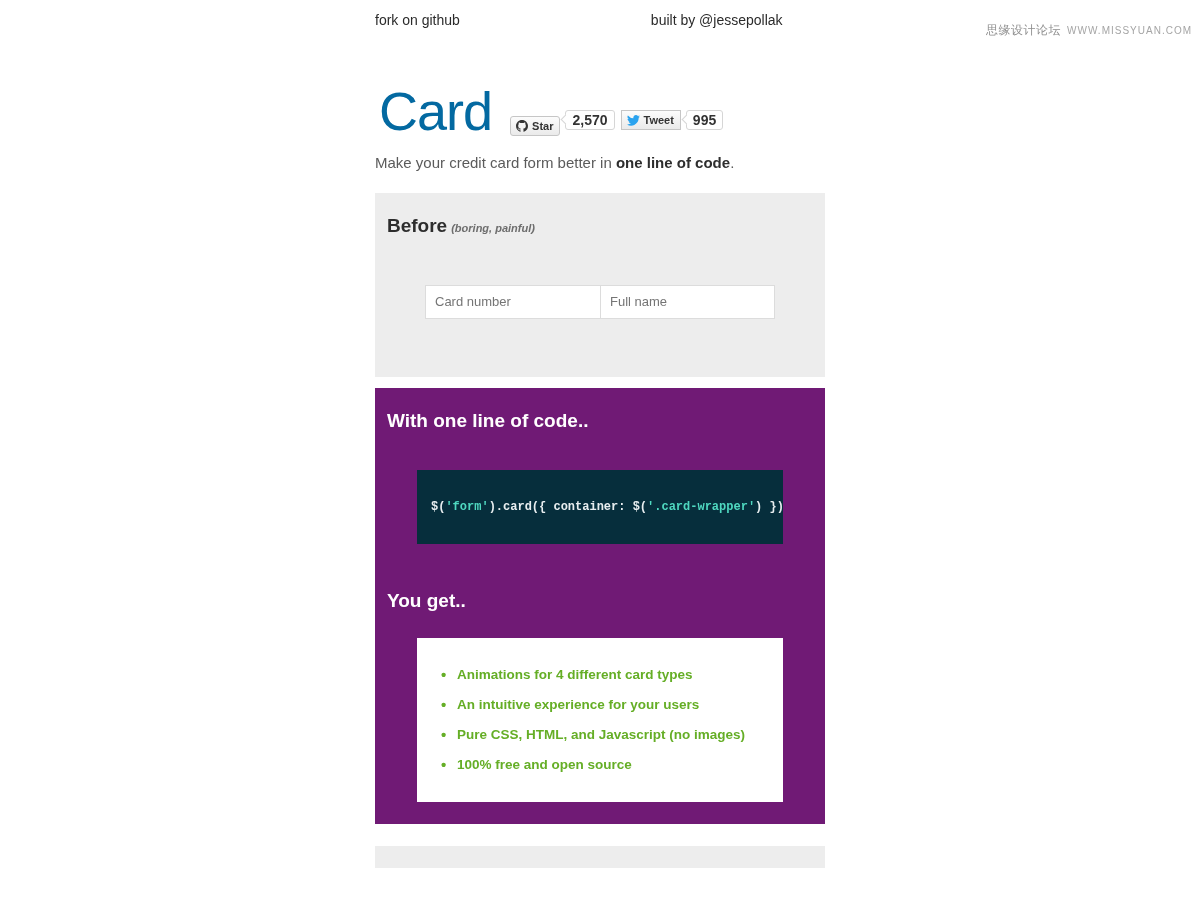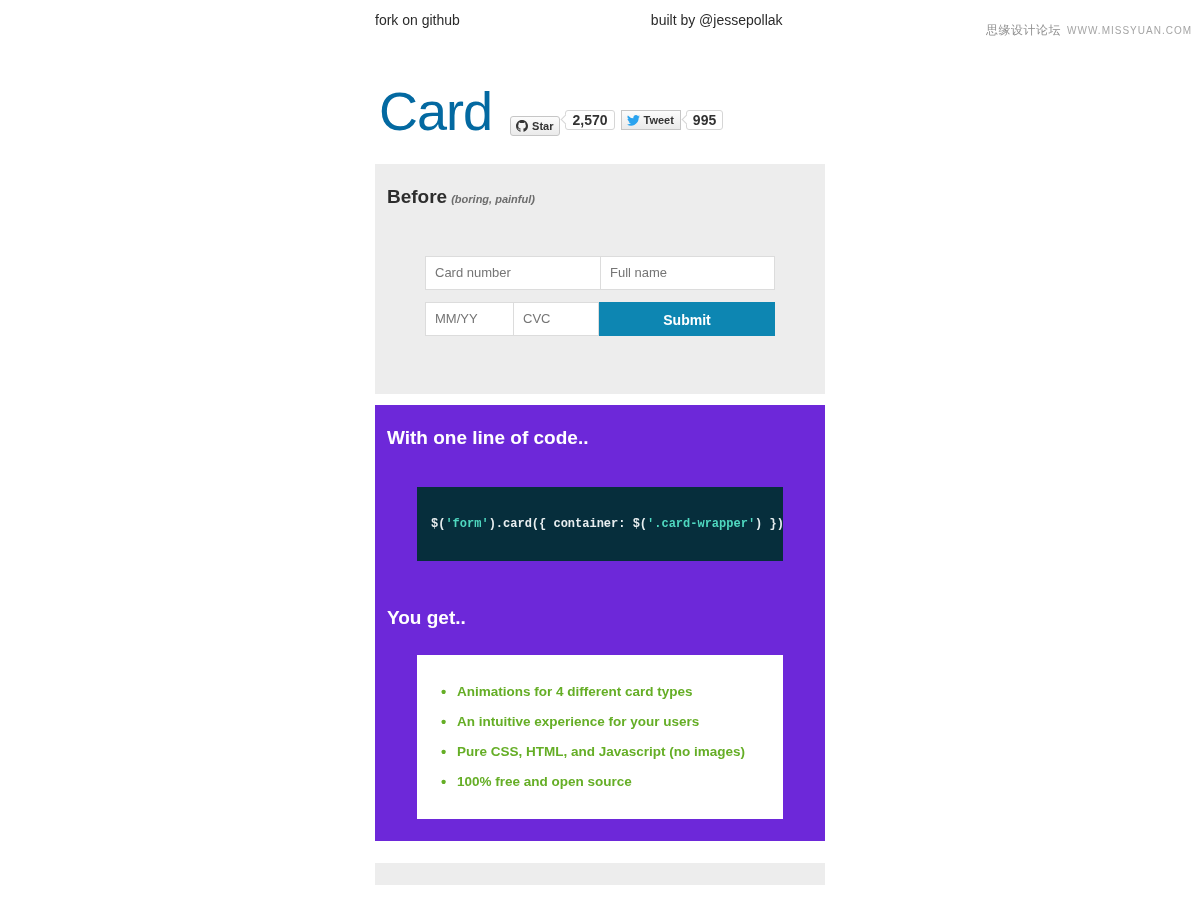--- a/index.html
+++ b/index.html
@@ -138,21 +138,21 @@
     color: #5b5b5b;
   }
   .tagline b { color: #2e2e2e; font-weight: bold; }
 
   
   .section {
     margin-top: 22px;
     padding: 22px 12px 20px 12px;
   }
   .section-gray { background: #ededed; }
-  .section-green { background: #6d28d9; margin-top: 11px; padding-bottom: 22px; }
+  .section-green { background: #701a75; margin-top: 11px; padding-bottom: 22px; }
   .section-after { background: #ededed; margin-top: 22px; padding-bottom: 0; }
 
   .sec-head {
     font-size: 19px;
     font-weight: bold;
     color: #2d2d2d;
     margin: 0 0 0 0;
   }
   .sec-head .sub {
     font-size: 11px;
@@ -278,35 +278,31 @@
           <span class="ico">
             <svg width="13" height="11" viewBox="0 0 24 20">
                 <path fill="#2aa3ef" d="M24 2.4c-.9.4-1.8.66-2.8.78 1-.6 1.78-1.56 2.14-2.7-.94.56-1.98.96-3.1 1.18A4.88 4.88 0 0 0 16.6 0a4.9 4.9 0 0 0-4.76 6.02A13.9 13.9 0 0 1 1.67.92 4.9 4.9 0 0 0 3.2 7.44a4.8 4.8 0 0 1-2.22-.62v.06c0 2.38 1.68 4.36 3.92 4.8a4.9 4.9 0 0 1-2.2.1 4.9 4.9 0 0 0 4.57 3.4A9.84 9.84 0 0 1 0 17.25 13.86 13.86 0 0 0 7.55 19.5c9.05 0 14-7.5 14-14 0-.22 0-.43-.02-.64A9.9 9.9 0 0 0 24 2.4z"></path>
               </svg>
           </span>
           <span>Tweet</span>
         </span>
         <span class="count-box">995</span>
       </div>
     </div>
+    <p class="tagline"><span>Make your credit card form better in </span><b>one line of code</b><span>.</span></p>
   </div>
 
   <div class="section section-gray">
     <div class="sec-head">
       <span>Before</span><span class="sub">(boring, painful)</span>
     </div>
     <div class="form">
       <div class="form-row">
         <input class="fld fld-card" placeholder="Card number" style="">
         <input class="fld fld-name" placeholder="Full name" style="">
-      </div>
-      <div class="form-row">
-        <input class="fld fld-mmyy" placeholder="MM/YY" style="">
-        <input class="fld fld-cvc" placeholder="CVC" style="">
-        <button class="btn-submit">Submit</button>
       </div>
       <div class="form-spacer"></div>
     </div>
   </div>
 
   <div class="section section-green">
     <div class="sec-head-green">With one line of code..</div>
 
     <div class="code"><span>$(</span><span class="str">'form'</span><span>).card({ container: $(</span><span class="str">'.card-wrapper'</span><span>) });</span></div>
 

